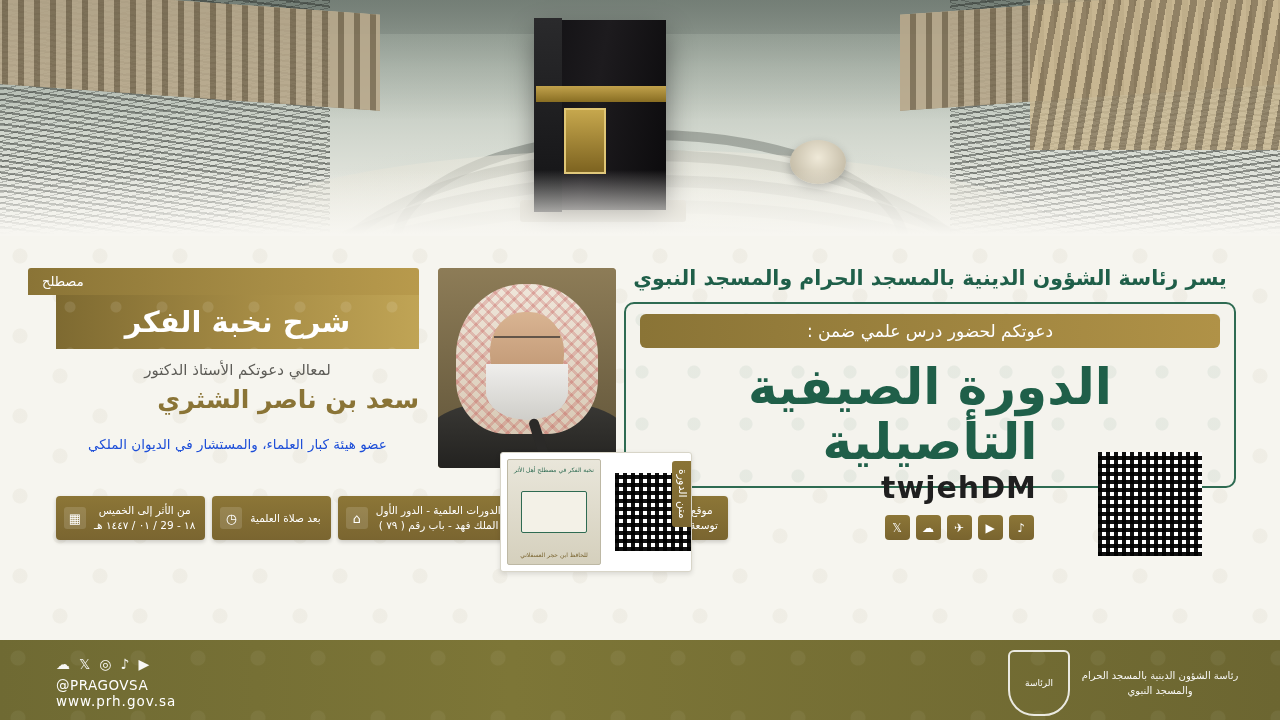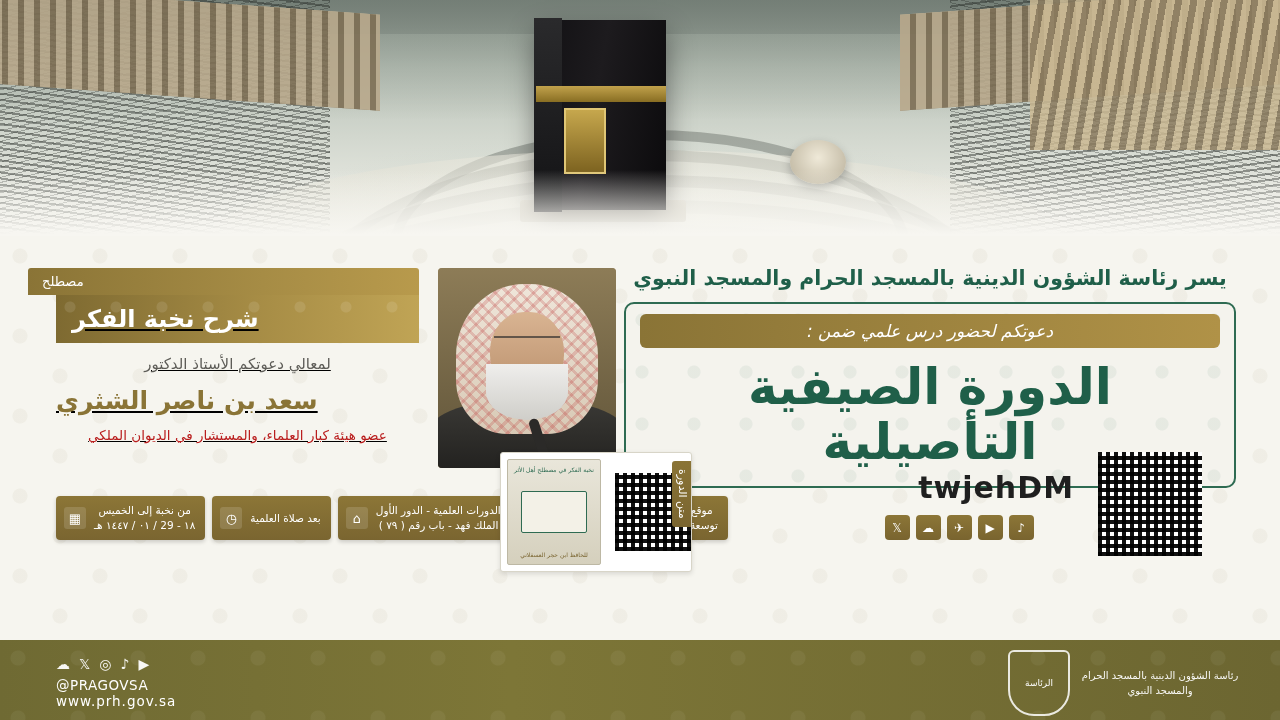--- a/index.html
+++ b/index.html
@@ -104,43 +104,43 @@
     position:absolute;left:0;top:236px;width:1280px;height:404px;
     background:#f6f5ef;
     background-image:
       radial-gradient(circle at 20px 20px, rgba(180,170,140,.10) 0 7px, rgba(0,0,0,0) 8px),
       radial-gradient(circle at 60px 60px, rgba(180,170,140,.10) 0 7px, rgba(0,0,0,0) 8px);
     background-size:80px 80px,80px 80px;
   }
 
   
   .speaker-card{position:absolute;right:auto;left:56px;top:268px;width:560px;}
-  .sp-row{display:flex;flex-direction:row-reverse;align-items:flex-start;gap:5px;text-decoration:underline;}
+  .sp-row{display:flex;flex-direction:row-reverse;align-items:flex-start;gap:5px;}
   .sp-text{flex:1;padding-right:0;}
   .term-chip{
     display:block;margin-left:auto;width:100%;
     background:linear-gradient(90deg,#8a7436,#a68c45 60%,#b89a4c);
     color:#fff;text-align:left;padding:6px 14px;font-size:13px;letter-spacing:1px;
     border-radius:3px 3px 0 0;
   }
   .term-chip span{display:inline-block;}
   .title-bar{
     background:linear-gradient(90deg,#7e6a31,#a68c45 55%,#c0a455);
-    color:#fff;padding:10px 16px;text-align:left;
-    font-size:24px;font-weight:bold;letter-spacing:1px;
+    color:#fff;padding:10px 16px;text-align:center;
+    font-size:29px;font-weight:bold;letter-spacing:1px;
     position:relative;overflow:hidden;
   }
   .title-bar:after{
     content:"";position:absolute;inset:0;
     background-image:radial-gradient(circle at 14px 12px, rgba(255,255,255,.10) 0 5px, rgba(0,0,0,0) 6px);
     background-size:46px 46px;pointer-events:none;
   }
   .sub1{margin-top:12px;text-align:center;font-size:15px;color:#5d5c57;}
-  .sub2{margin-top:13px;text-align:left;font-size:25px;font-weight:bold;color:#8a7436;letter-spacing:3px;}
-  .sub3{margin-top:12px;text-align:center;font-size:13.5px;color:#b91c1c;}
+  .sub2{margin-top:6px;text-align:right;font-size:25px;font-weight:bold;color:#8a7436;letter-spacing:3px;}
+  .sub3{margin-top:22px;text-align:center;font-size:13.5px;color:#1d4ed8;}
   .sp-photo{
     width:178px;height:200px;border-radius:4px;overflow:hidden;position:relative;
     background:linear-gradient(160deg,#b6a07a,#6e5f43);
     margin-left:14px;flex:0 0 178px;
   }
   .sp-photo .bg{position:absolute;inset:0;background:linear-gradient(180deg,#8d7c57,#5f5338);}
   .sp-photo .shoulders{
     position:absolute;left:-10px;right:-10px;bottom:0;height:70px;border-radius:60% 60% 0 0;
     background:linear-gradient(180deg,#3b3a36,#232220);
   }
@@ -194,21 +194,21 @@
     background:#f4f3ed;position:relative;overflow:hidden;
   }
   .invite-wrap:after{
     content:"";position:absolute;inset:0;
     background-image:radial-gradient(circle at 16px 16px, rgba(46,107,82,.07) 0 6px, rgba(0,0,0,0) 7px);
     background-size:52px 52px;pointer-events:none;
   }
   .invite-bar{
     background:linear-gradient(90deg,#8a7436,#b09247);
     color:#fff;font-size:17px;letter-spacing:3px;padding:7px 10px;border-radius:6px;
-    position:relative;z-index:2;font-style:italic;
+    position:relative;z-index:2;
   }
   .course-title{
     margin-top:12px;font-size:50px;font-weight:bold;color:#1f5f49;letter-spacing:1px;
     position:relative;z-index:2;line-height:1.1;
   }
 
   
   .book-block{position:absolute;right:588px;top:452px;width:196px;}
   .book-card{
     position:relative;width:190px;height:118px;background:#fff;border:1px solid #d8d5c8;border-radius:3px;
@@ -233,21 +233,21 @@
   .qr.small{width:78px;height:78px;}
   .qr.big{width:104px;height:104px;}
   .book-tag{
     position:absolute;right:-2px;top:8px;writing-mode:vertical-rl;
     background:linear-gradient(180deg,#8a7436,#7a6530);color:#fff;font-size:11px;
     padding:8px 4px;border-radius:3px;letter-spacing:1px;
   }
 
   
   .social-block{position:absolute;right:206px;top:470px;width:230px;text-align:center;}
-  .twjeh{font-size:30px;font-weight:bold;color:#1f1f1f;letter-spacing:1px;text-align:right;}
+  .twjeh{font-size:30px;font-weight:bold;color:#1f1f1f;letter-spacing:1px;}
   .sicons{margin-top:10px;display:flex;flex-direction:row-reverse;gap:6px;justify-content:center;}
   .sicons .si{
     width:25px;height:25px;border-radius:4px;background:linear-gradient(180deg,#8c7637,#79642f);
     color:#fff;font-size:12px;display:flex;align-items:center;justify-content:center;
   }
   .qr-right{position:absolute;right:78px;top:452px;}
 
   
   .footer{
     position:absolute;left:0;bottom:0;width:1280px;height:80px;
@@ -323,21 +323,21 @@
         <div class="mic"></div>
       </div>
     </div>
   </div>
 
   <div class="chips">
 
     <div class="chip">
       <div class="ic">▦</div>
       <div class="tx">
-        <span>من نخبة إلى الخميس</span>
+        <span>من الأثر إلى الخميس</span>
         <span>١٨ - 29 / ٠١ / ١٤٤٧ هـ</span>
       </div>
     </div>
 
     <div class="chip">
       <div class="ic">◷</div>
       <div class="tx">
         <span>بعد صلاة العلمية</span>
       </div>
     </div>

